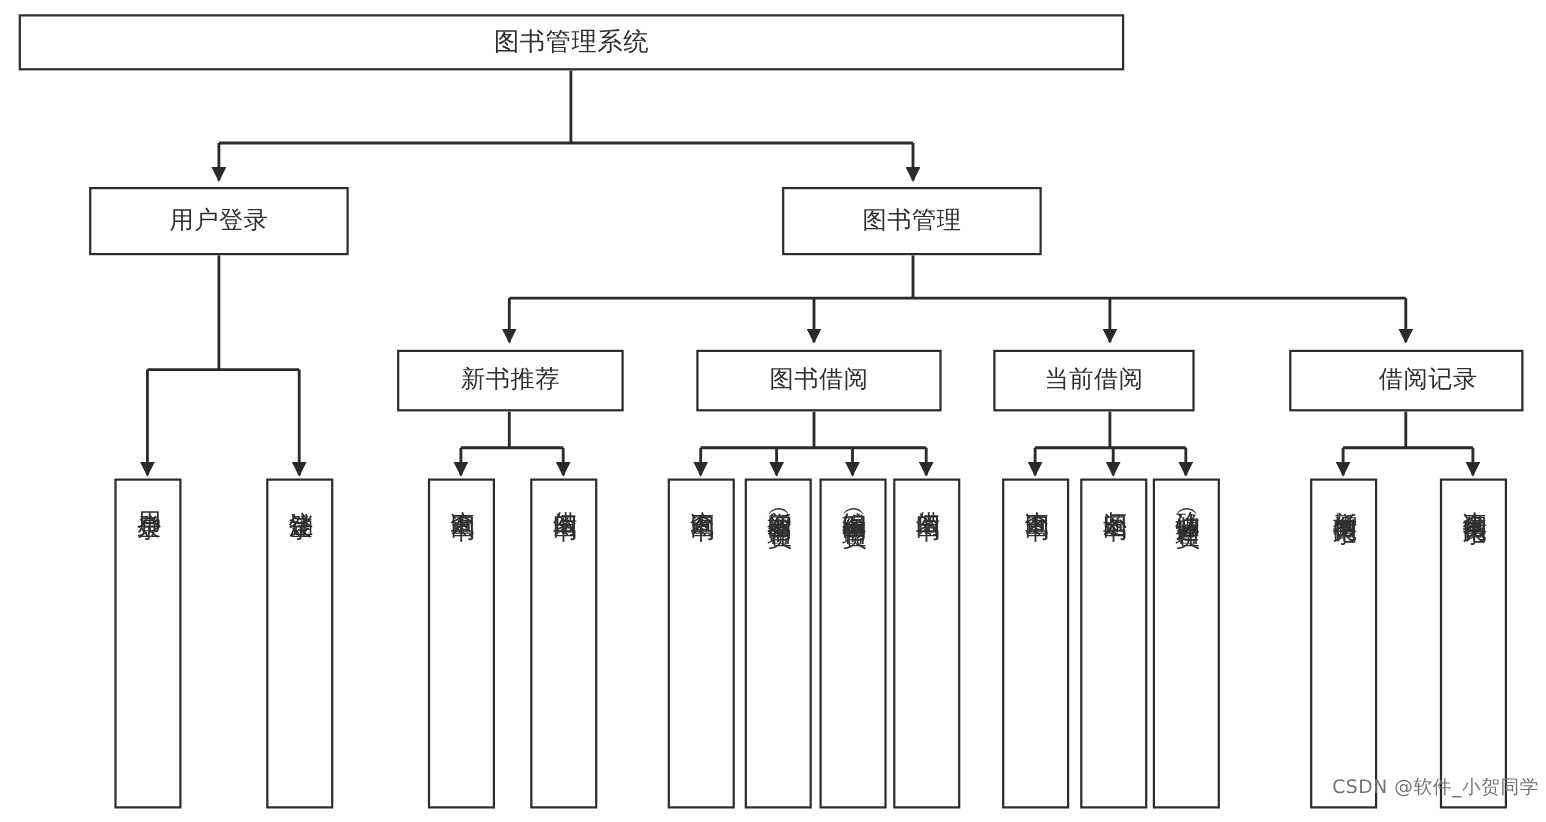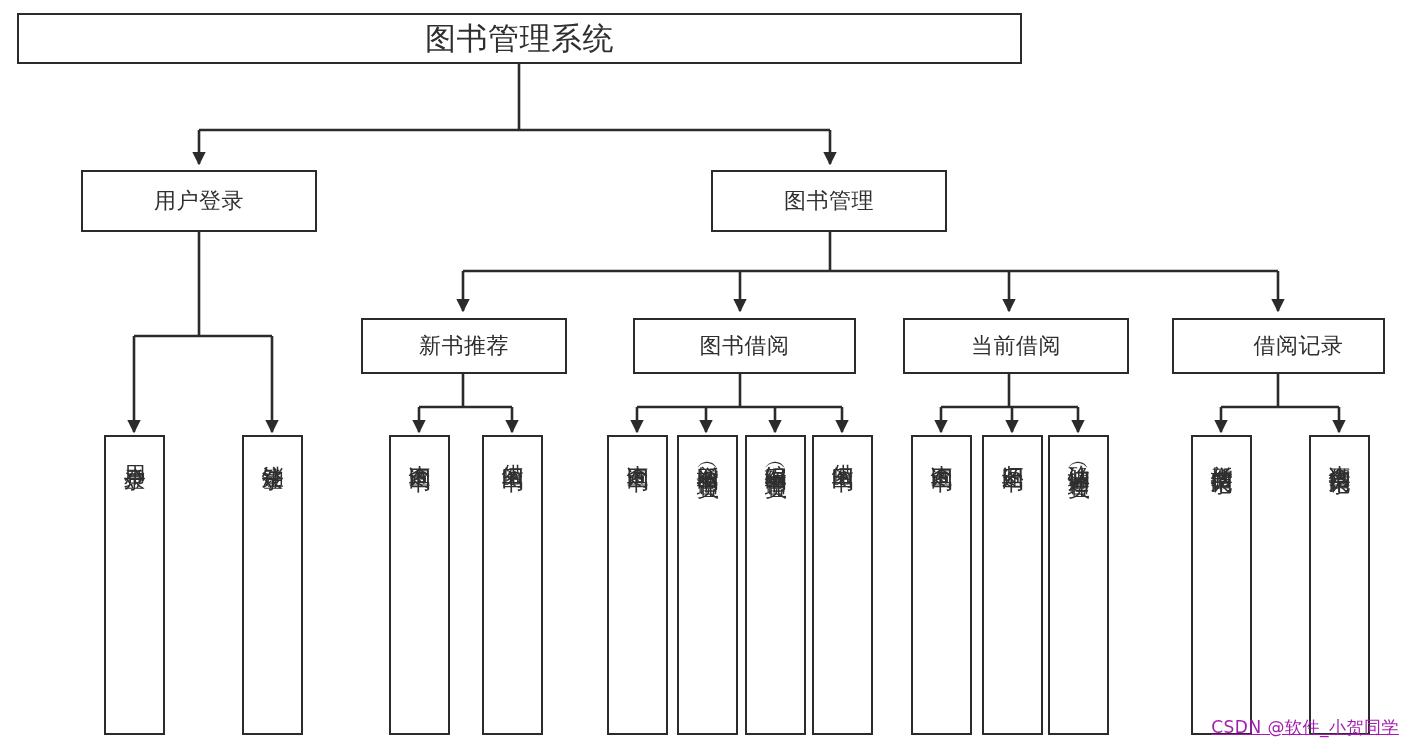--- a/index.html
+++ b/index.html
@@ -39,45 +39,44 @@
     color: #2f2f2f;
     letter-spacing: 0.5px;
     line-height: 1.12;
     white-space: nowrap;
     text-align: center;
   }
   .node.horizontal .node-label {
     font-size: 22px;
   }
   .node.root .node-label {
-    font-size: 31px;
+    font-size: 23px;
   }
   .node.vertical {
     align-items: flex-start;
     justify-content: center;
     padding-top: 10px;
   }
   .node.vertical .node-label {
     writing-mode: vertical-rl;
     text-orientation: upright;
     font-size: 22px;
     line-height: 1.02;
     letter-spacing: 2px;
     white-space: nowrap;
   }
   #watermark {
     position: absolute;
     right: 6px;
-    bottom: 8px;
+    bottom: 20px;
     font-size: 17px;
-    color: #a21caf;
+    color: #737373;
     z-index: 5;
     white-space: nowrap;
     letter-spacing: 0.5px;
-    text-decoration: underline;
   }
 </style>
 </head>
 <body>
 
 <div id="diagram-root">
 
   <svg id="diagram-svg" viewBox="0 0 1405 747" xmlns="http://www.w3.org/2000/svg">
     <defs>
       <marker id="arrow" viewBox="0 0 10 10" refX="9" refY="5" markerWidth="5.2" markerHeight="5.2" orient="auto-start-reverse">
@@ -138,21 +137,21 @@
   <div class="node horizontal" style="left:711px; top:170px; width:236px; height:62px;">
     <span class="node-label">图书管理</span>
   </div>
 
   <div class="node horizontal" style="left:361px; top:318px; width:206px; height:56px;">
     <span class="node-label">新书推荐</span>
   </div>
   <div class="node horizontal" style="left:633px; top:318px; width:223px; height:56px;">
     <span class="node-label">图书借阅</span>
   </div>
-  <div class="node horizontal" style="left:903px; top:318px; width:226px; height:56px;">
+  <div class="node horizontal" style="left:903px; top:318px; width:183px; height:56px;">
     <span class="node-label">当前借阅</span>
   </div>
   <div class="node horizontal" style="left:1172px; top:318px; width:213px; height:56px;padding-left:40px;">
     <span class="node-label">借阅记录</span>
   </div>
 
   <div class="node vertical" style="left:104px; top:435px; width:61px; height:300px;">
     <span class="node-label">用户登录</span>
   </div>
   <div class="node vertical" style="left:242px; top:435px; width:61px; height:300px;">

